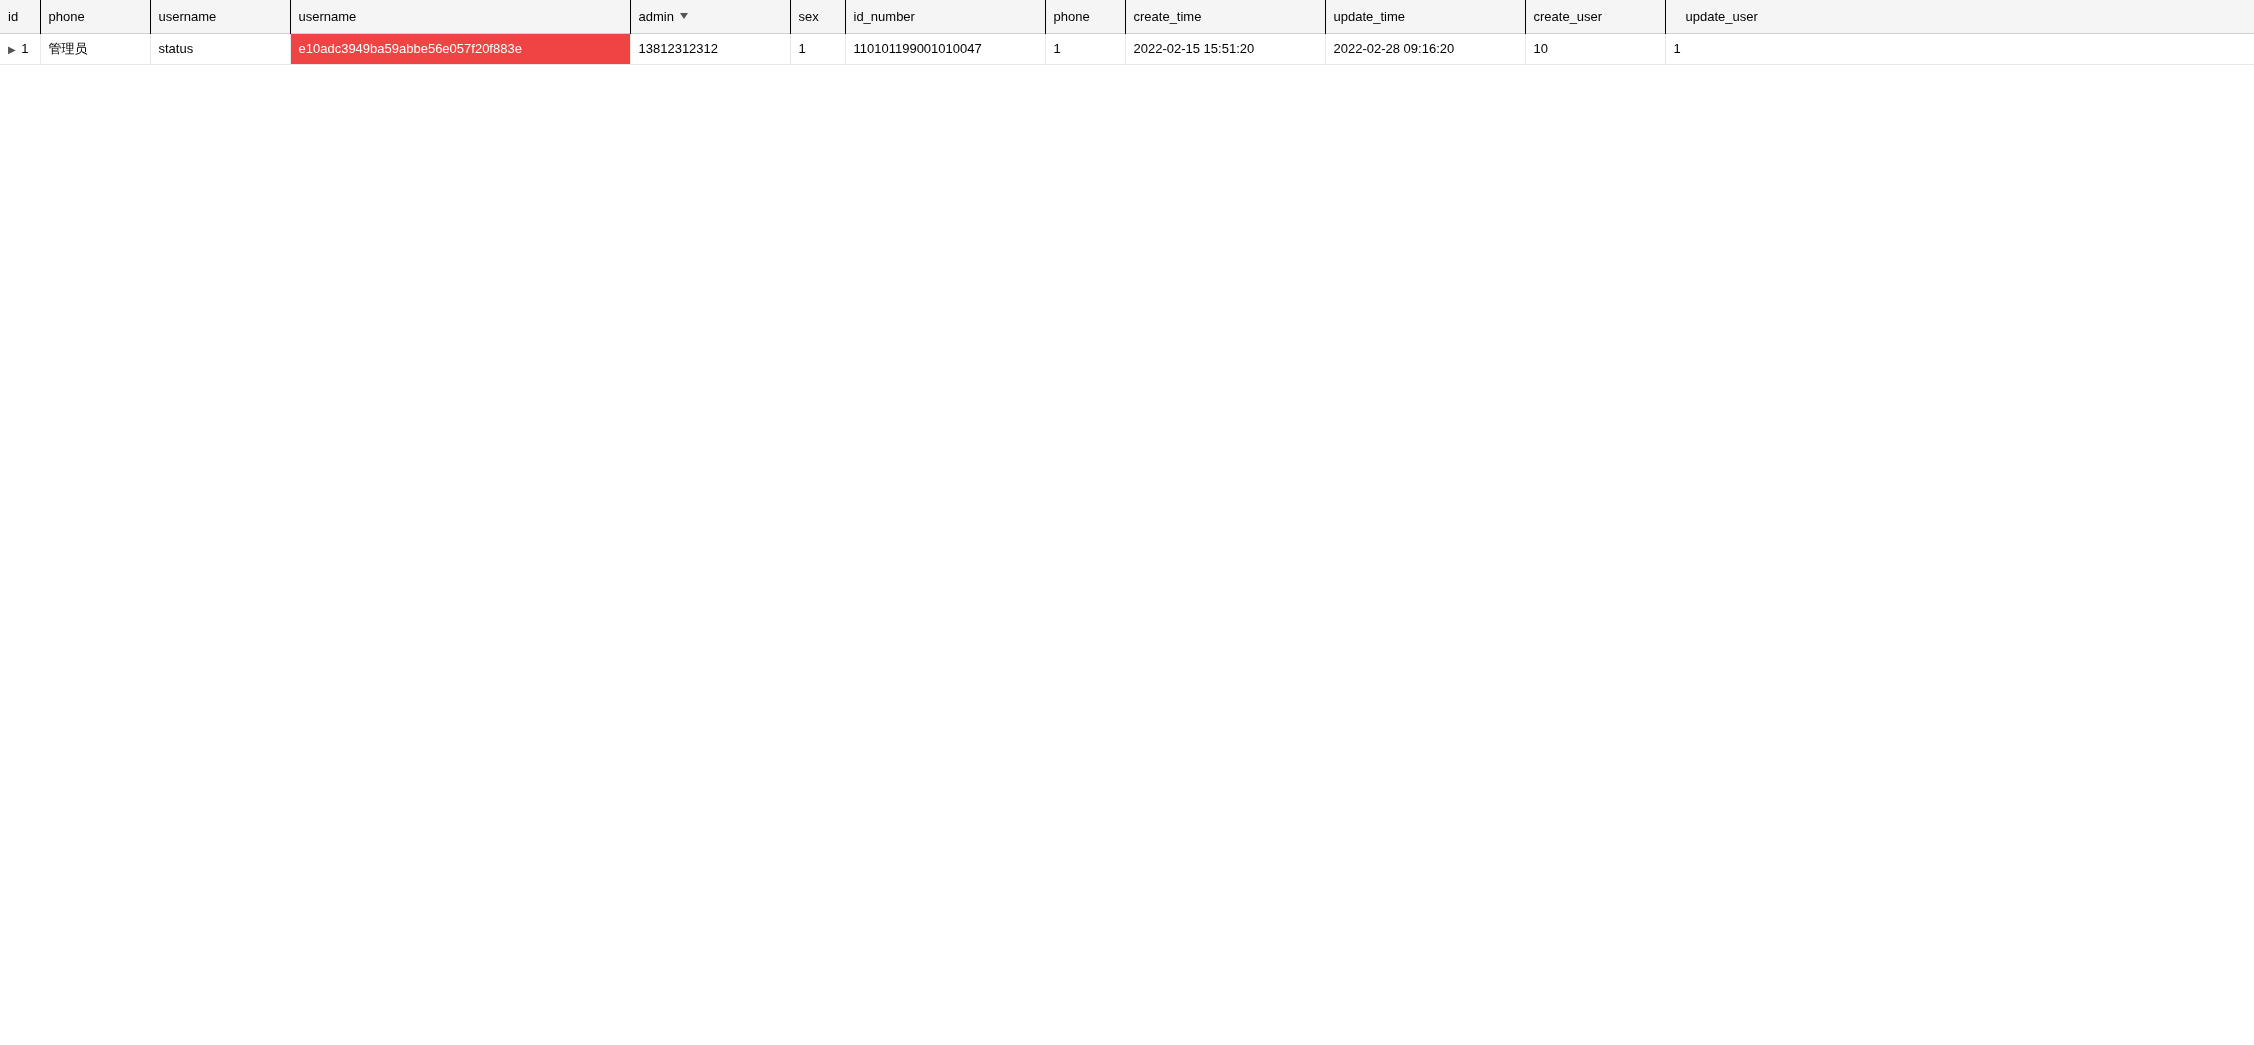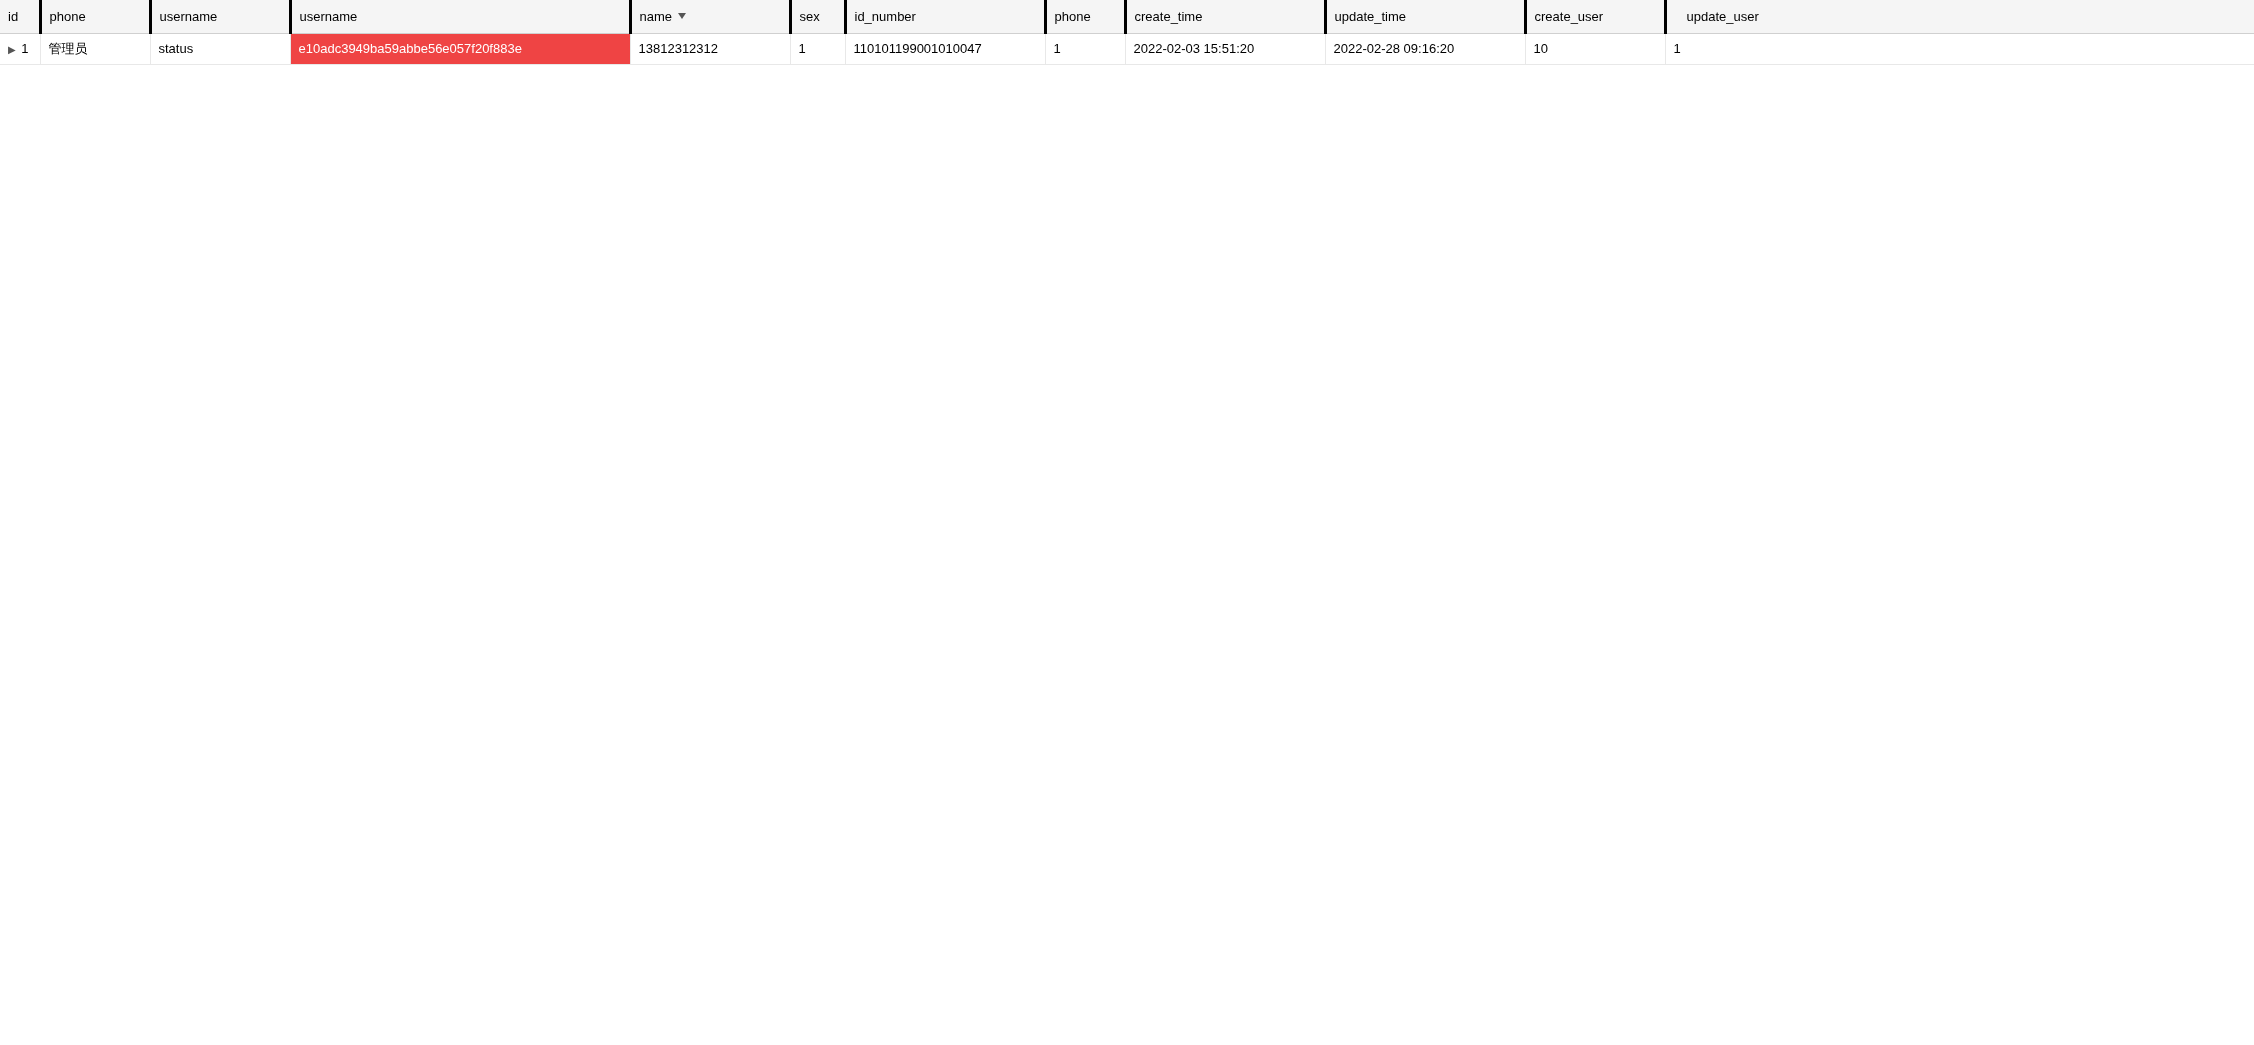--- a/index.html
+++ b/index.html
@@ -43,21 +43,21 @@
     thead tr {
       background: #f5f5f5;
       border-bottom: 1px solid #d0d0d0;
     }
 
     thead th {
       text-align: left;
       padding: 6px 8px;
       font-weight: normal;
       color: #000000;
-      border-right: 3px solid #000000;
+      border-right: 1px solid #000000;
       white-space: nowrap;
       overflow: hidden;
       text-overflow: ellipsis;
       height: 33px;
       vertical-align: middle;
       user-select: none;
     }
 
     thead th:last-child {
       border-right: none;
@@ -149,21 +149,21 @@
               <span>username</span>
             </span>
         </th>
         <th>
           <span class="th-inner">
               <span>username</span>
             </span>
         </th>
         <th>
           <span class="th-inner">
-            <span>name</span>
+            <span>admin</span>
             <span class="sort-icon"></span>
           </span>
         </th>
         <th>
           <span class="th-inner">
               <span>sex</span>
             </span>
         </th>
         <th>
           <span class="th-inner">
@@ -202,20 +202,20 @@
           <td><span style="color: rgb(85, 85, 85); font-size: 10px; margin-right: 2px;">▶</span><span> 1</span></td>
           <td>管理员</td>
           <td>status</td>
           <td>
             <span class="password-cell-wrapper">e10adc3949ba59abbe56e057f20f883e</span>
           </td>
           <td>13812312312</td>
           <td>1</td>
           <td>110101199001010047</td>
           <td>1</td>
-          <td>2022-02-03 15:51:20</td>
+          <td>2022-02-15 15:51:20</td>
           <td>2022-02-28 09:16:20</td>
           <td>10</td>
           <td>1</td>
         </tr>
       </tbody>
   </table>
 </div>
 
 </body></html>

